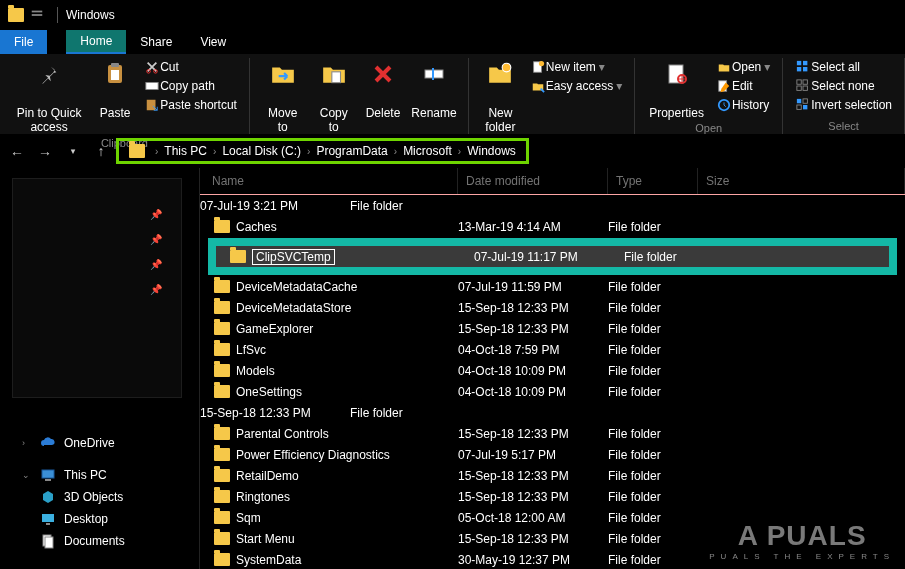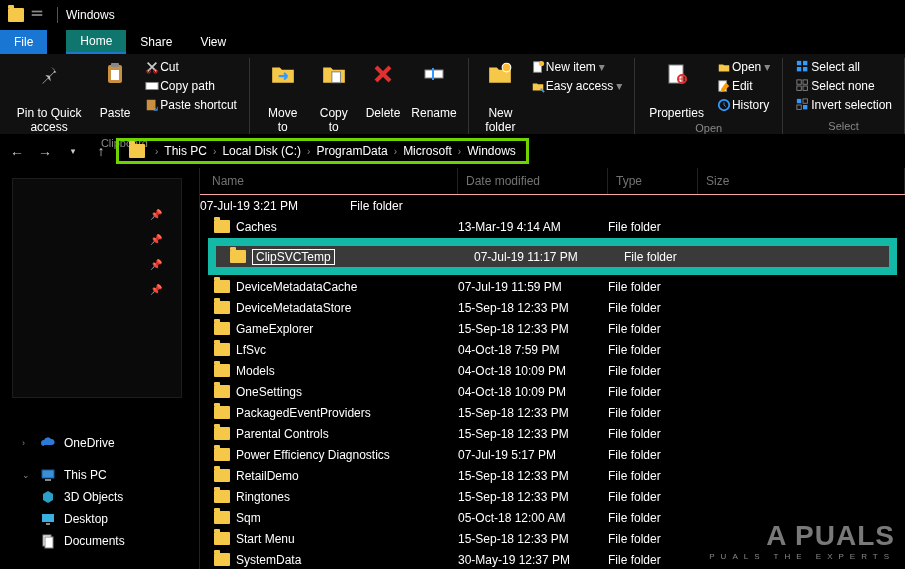--- a/index.html
+++ b/index.html
@@ -56,21 +56,21 @@
     .row .cell-name { width: 258px; display: flex; align-items: center; gap: 6px; padding-left: 14px; }
     .row .cell-date { width: 150px; }
     .row .cell-type { width: 90px; }
     .row .folder-smicon { width: 16px; height: 13px; background: #f6c849; border-radius: 1px; position: relative; flex-shrink: 0; }
     .row .folder-smicon::before { content: ""; position: absolute; top: -3px; left: 0; width: 6px; height: 3px; background: #f6c849; border-radius: 1px 1px 0 0; }
     .row.highlight { background: #3a3a3a; }
     .row.highlight .rename-box { border: 1px solid #fff; padding: 0 3px; background: #3a3a3a; }
     .highlight-wrap { border: 8px solid #14b8a6; margin: 1px 8px 1px 8px; padding: 0; }
 
     .watermark { position: absolute; right: 10px; bottom: 8px; text-align: right; color: #666; }
-    .watermark .big { font-size: 28px; font-weight: bold; letter-spacing: 1px; color: #797979; }
+    .watermark .big { font-size: 28px; font-weight: bold; letter-spacing: 1px; color: #797979; text-align: center; }
     .watermark .small { font-size: 8px; letter-spacing: 6px; color: #888; }
 
     svg { display: block; }
   </style>
 </head>
 <body>
 
 <div class="titlebar">
   <span class="folder-icon"></span>
   <svg class="qat-icon" viewBox="0 0 16 16">
@@ -459,24 +459,20 @@
         </div>
         <div class="row">
           <div class="cell-name">
             <span class="folder-smicon"></span>
             <span>OneSettings</span>
           </div>
           <div class="cell-date">04-Oct-18 10:09 PM</div>
           <div class="cell-type">File folder</div>
         </div>
         <div class="row">
-          <div class="cell-name">
-            <span class="folder-smicon"></span>
-            <span>PackagedEventProviders</span>
-          </div>
           <div class="cell-date">15-Sep-18 12:33 PM</div>
           <div class="cell-type">File folder</div>
         </div>
         <div class="row">
           <div class="cell-name">
             <span class="folder-smicon"></span>
             <span>Parental Controls</span>
           </div>
           <div class="cell-date">15-Sep-18 12:33 PM</div>
           <div class="cell-type">File folder</div>

